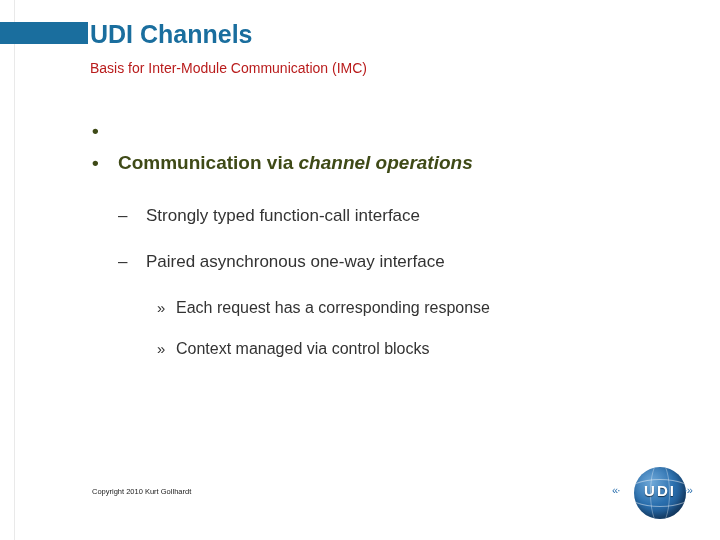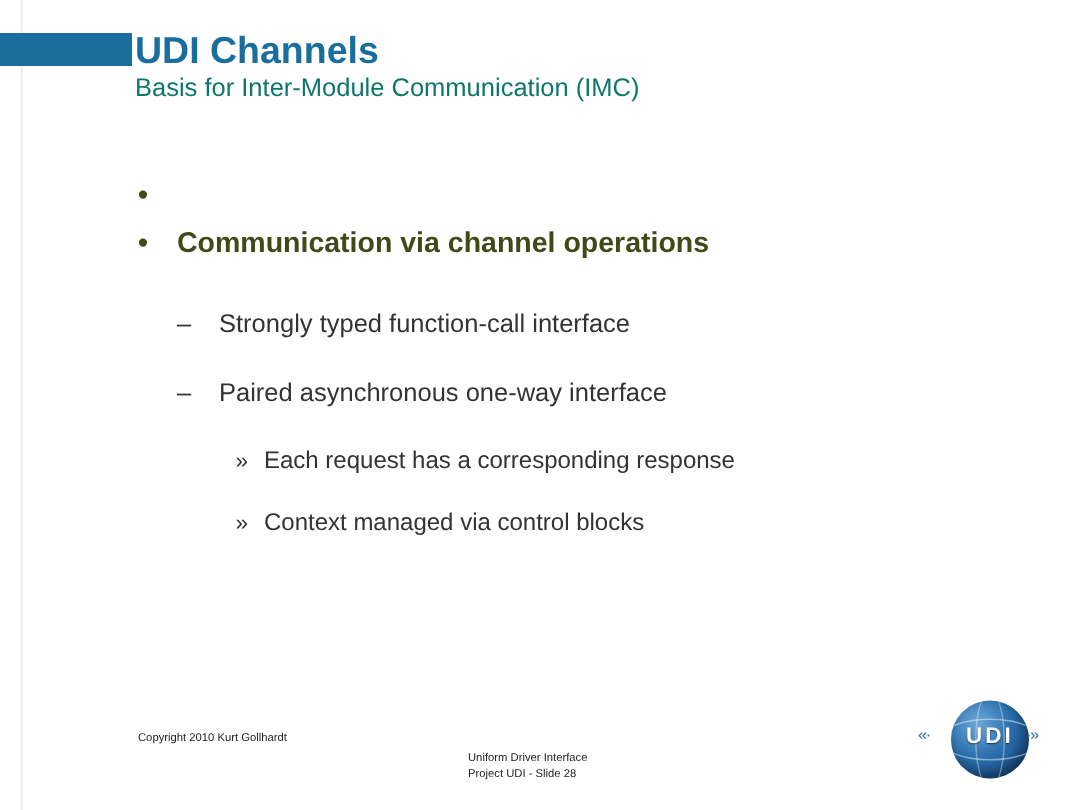--- a/index.html
+++ b/index.html
@@ -43,23 +43,23 @@
     top: 20px;
     font-size: 25px;
     font-weight: bold;
     color: #1a6e9e;
     letter-spacing: 0px;
     white-space: nowrap;
   }
   .subtitle {
     position: absolute;
     left: 90px;
-    top: 49px;
-    font-size: 17px;
-    color: #0f766e;
+    top: 60px;
+    font-size: 14px;
+    color: #b91c1c;
     white-space: nowrap;
   }
 
   .body-area {
     position: absolute;
     left: 0;
     top: 120px;
     width: 720px;
   }
 
@@ -74,20 +74,21 @@
   }
   .bullet-l1 .marker {
     position: absolute;
     left: 92px;
     top: 0;
     font-size: 19px;
     color: #3f4a17;
     font-weight: bold;
   }
   .bullet-l1 .ital {
+    font-style: italic;
     margin-top: 25px;
   }
 
   .bullet-l2 {
     position: relative;
     padding-left: 146px;
     font-size: 17px;
     color: #333333;
     line-height: 20px;
   }
@@ -251,24 +252,20 @@
 
     <div class="bullet-l3">
       <span class="marker">»</span>
       <span>Context managed via </span><span class="ital">control blocks</span>
     </div>
 
   </div>
 
   <div class="copyright">Copyright 2010 Kurt Gollhardt</div>
 
-  <div class="footer-center">
-    <div>Uniform Driver Interface</div>
-    <div>Project UDI - Slide 28</div>
-  </div>
 
   <div class="logo">
     <span class="swoosh-l">«·</span>
     <div class="globe"></div>
     <div class="udi-text">UDI</div>
     <span class="swoosh-r">·»</span>
   </div>
 
 </div>
 

